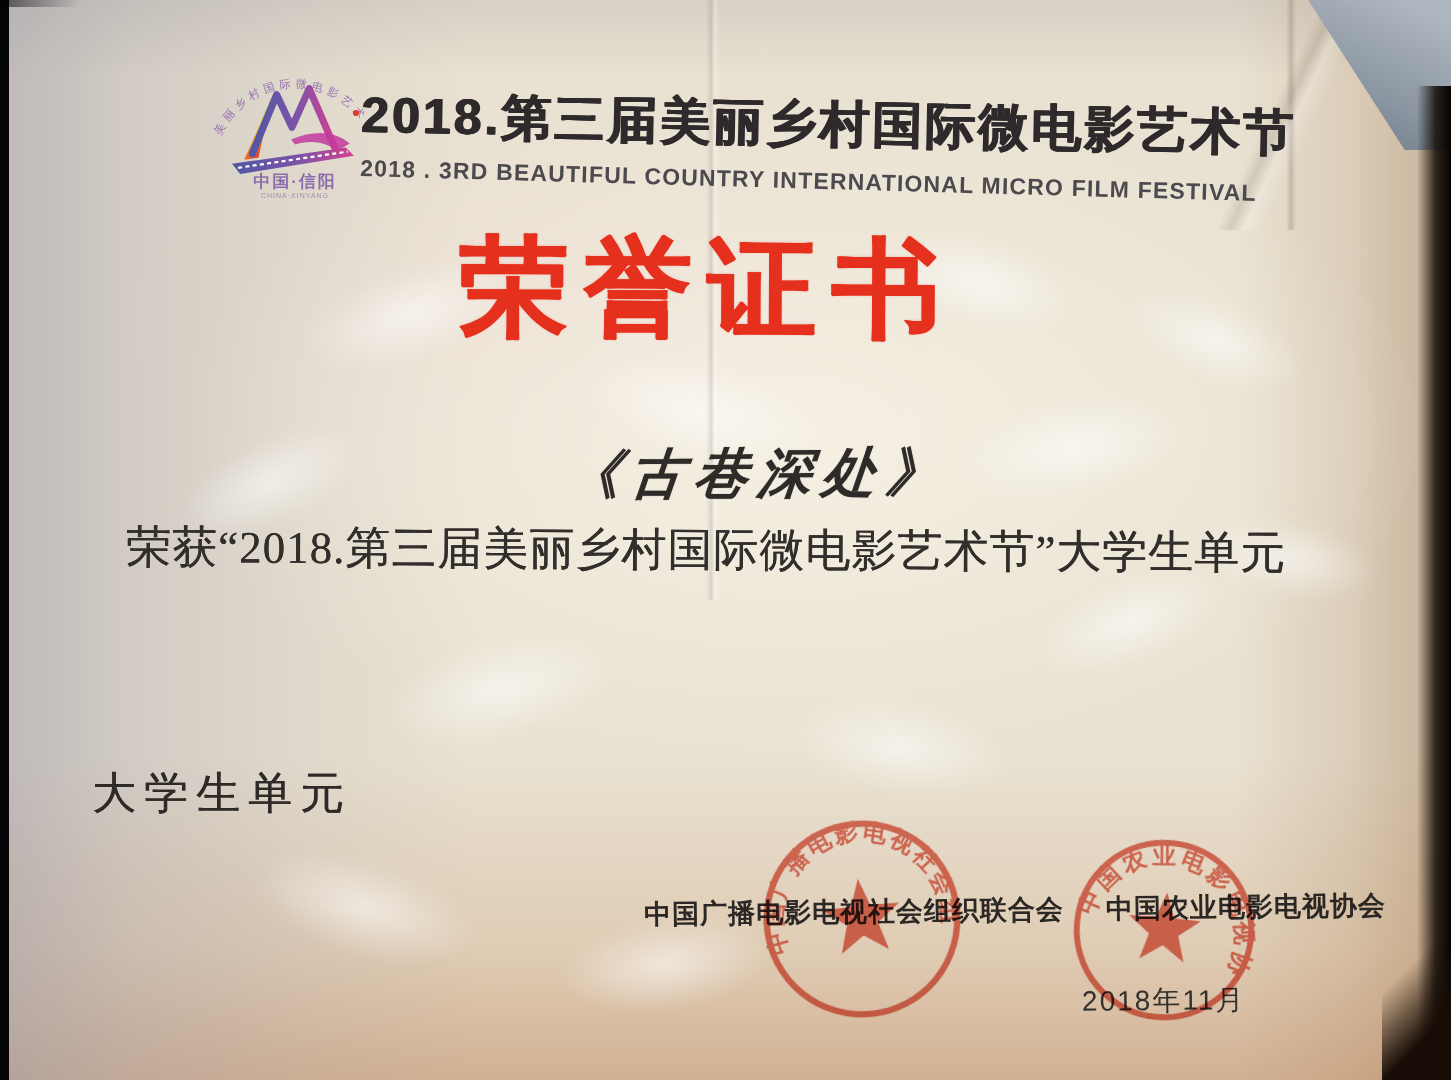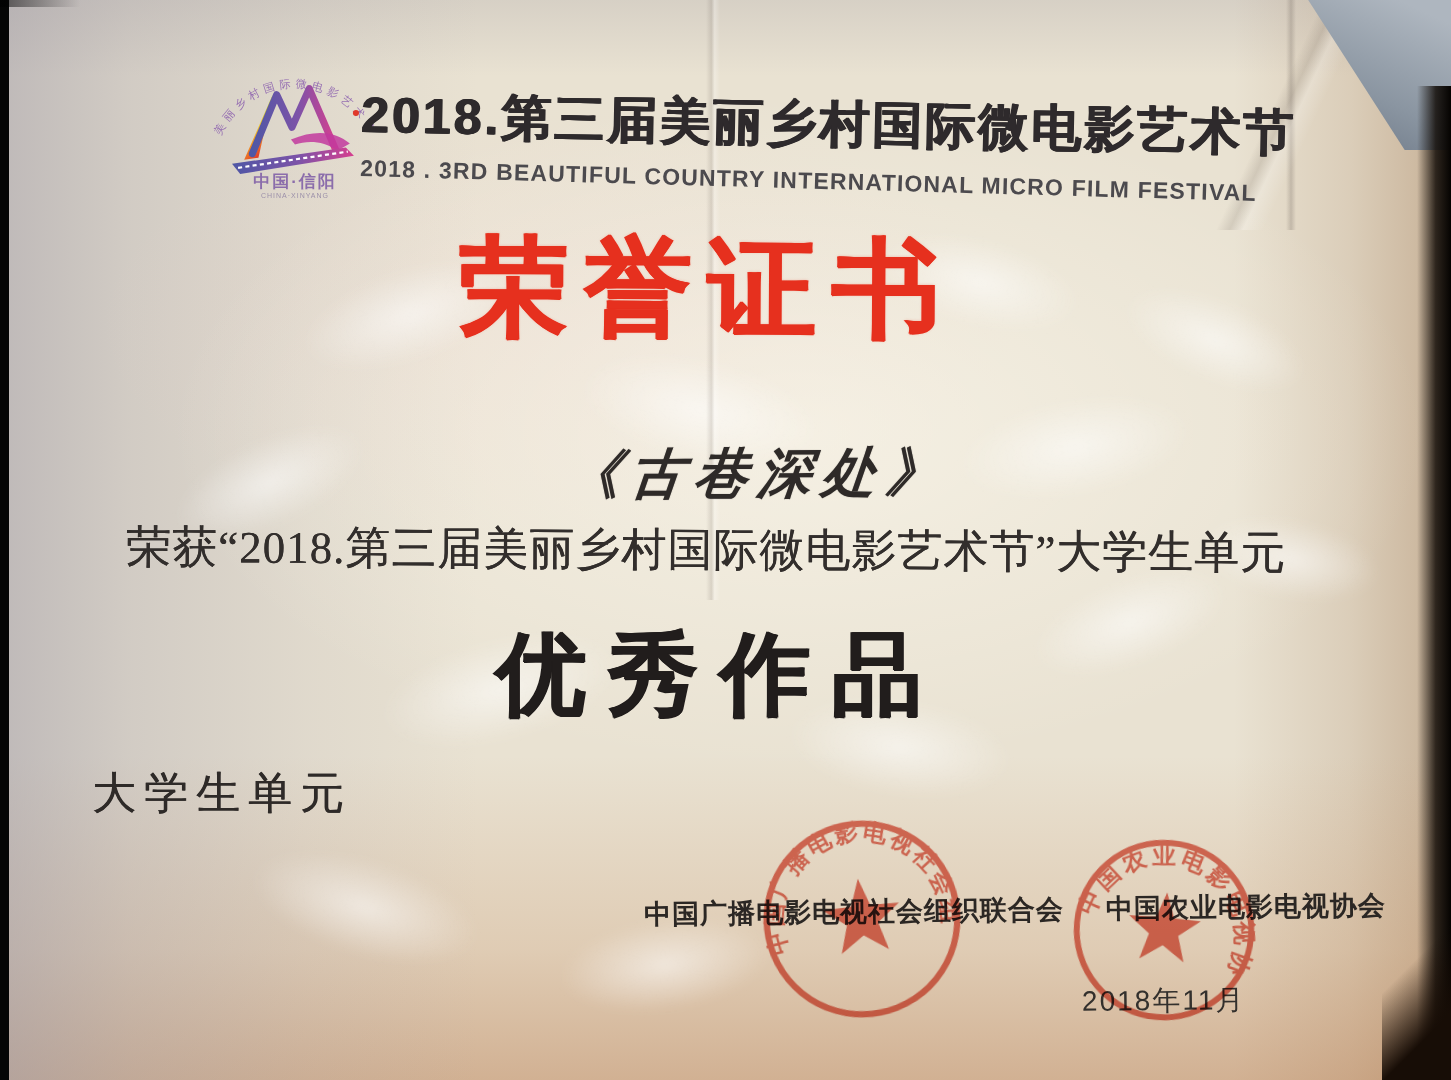--- a/index.html
+++ b/index.html
@@ -152,21 +152,20 @@
 
     <div class="header">
       <div class="title-cn">2018.第三届美丽乡村国际微电影艺术节</div>
       <div class="title-en">2018 . 3RD BEAUTIFUL COUNTRY INTERNATIONAL MICRO FILM FESTIVAL</div>
     </div>
 
     <div class="cert-title">荣誉证书</div>
 
     <div class="film-title">《古巷深处》</div>
     <div class="award-line">荣获“2018.第三届美丽乡村国际微电影艺术节”大学生单元</div>
-    <div class="award-title">优秀作品</div>
     <div class="issue">大学生单元</div>
 
     <div class="issuers">
       <span>中国广播电影电视社会组织联合会</span><span class="gap"></span><span>中国农业电影电视协会</span>
     </div>
     <div class="date">2018年11月</div>
 
     <svg class="stamp stamp-left" viewBox="-110 -110 220 220">
       <defs>
           <path id="arcL" d="M -78,26 A 82,82 0 1 1 78,26" fill="none"></path>

